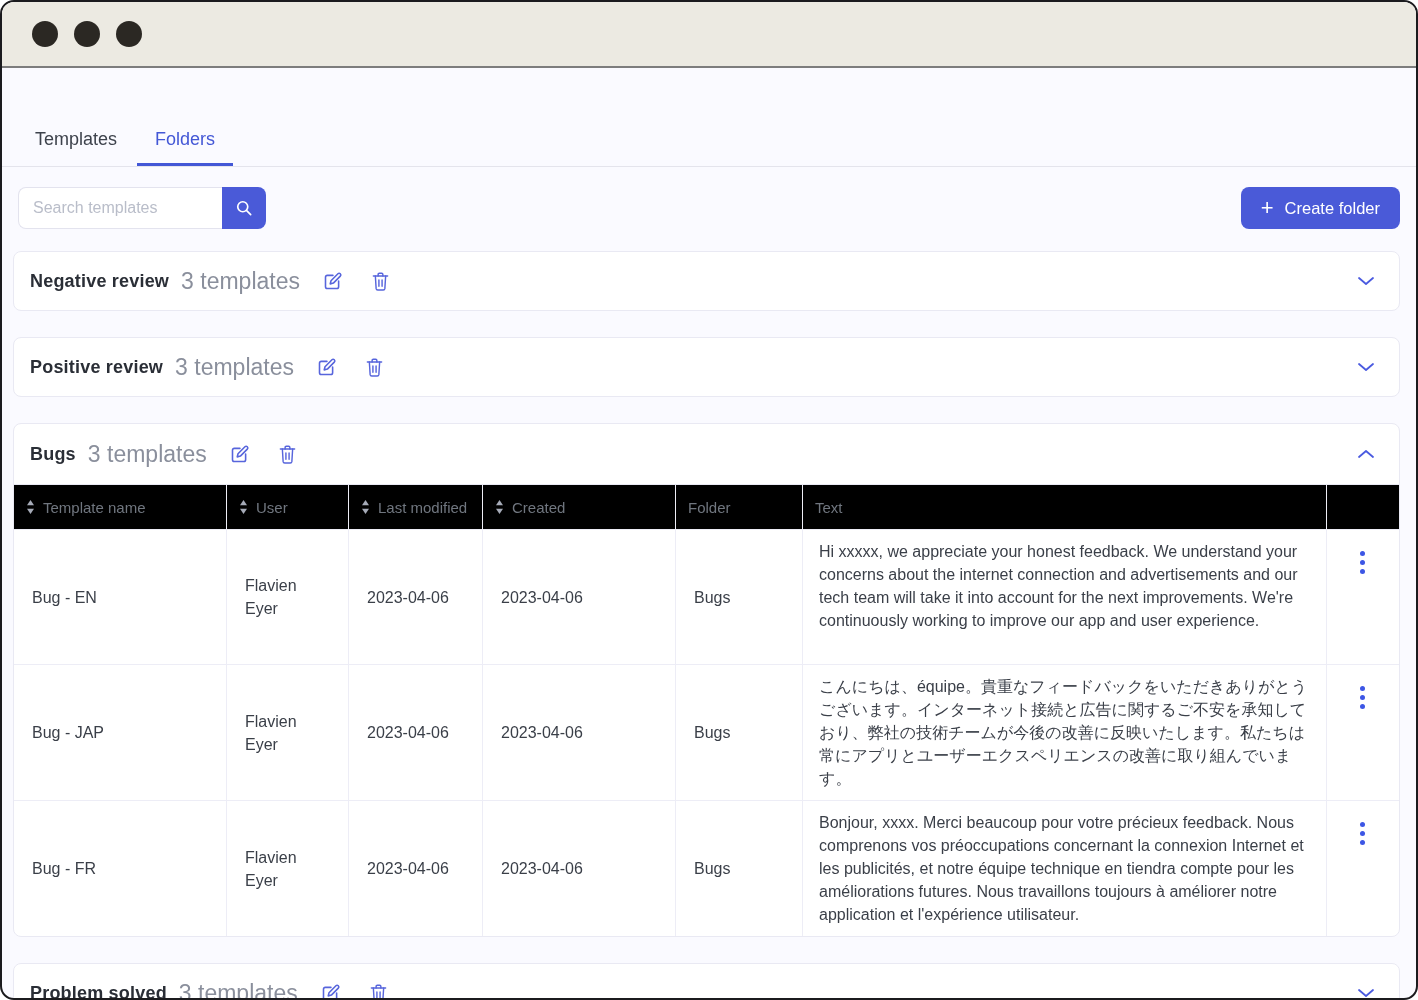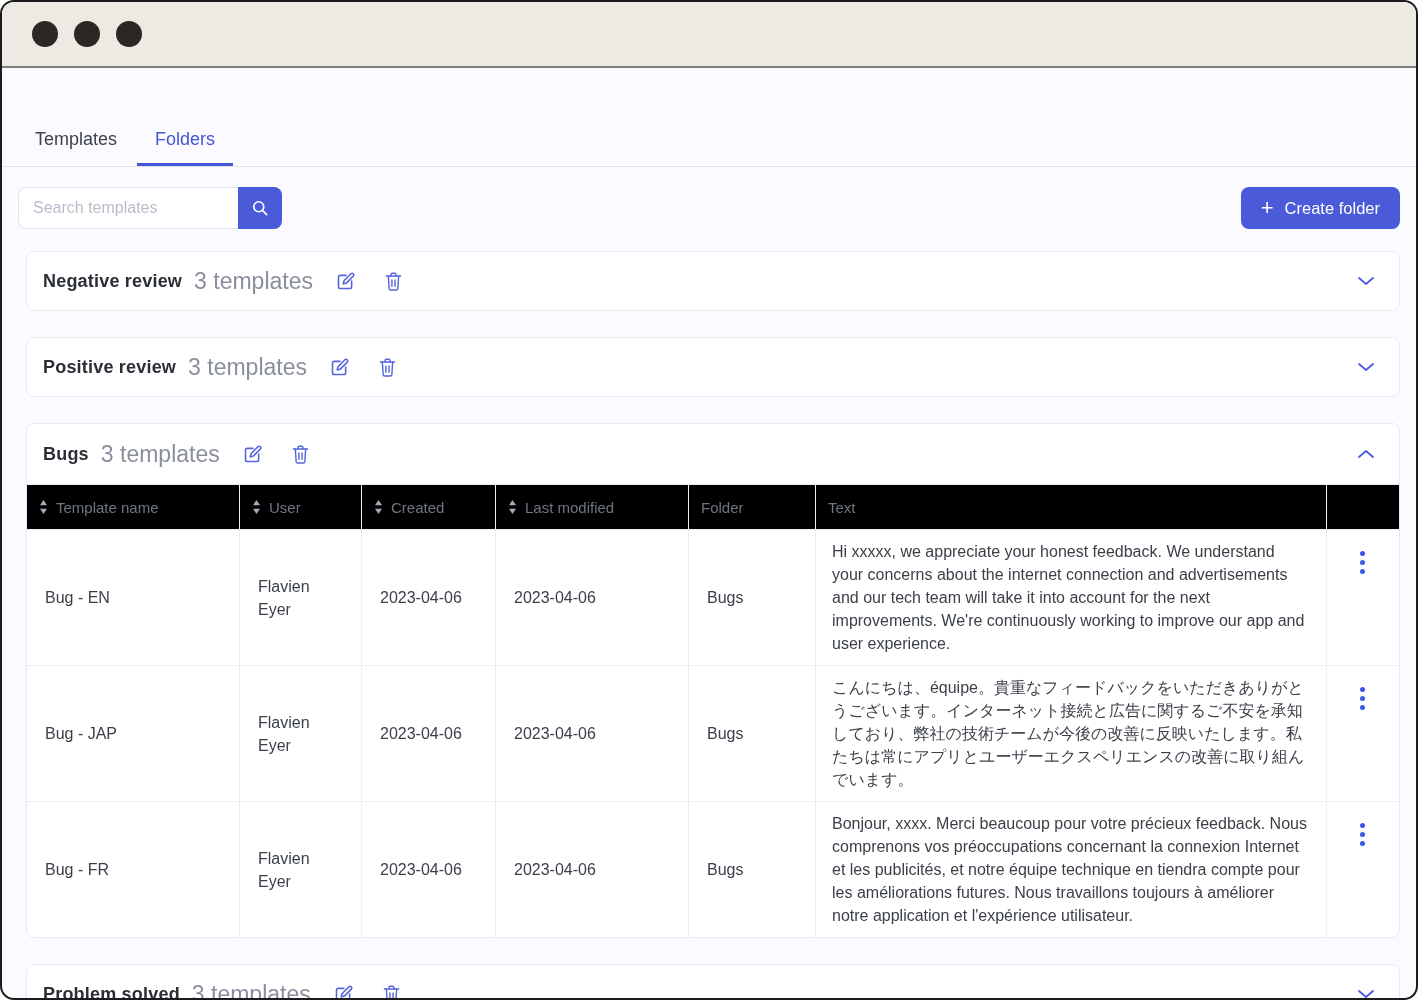--- a/index.html
+++ b/index.html
@@ -47,21 +47,21 @@
     border-bottom: 3px solid #4357d6;
     text-align: center;
   }
   
   .toolbar {
     display: flex; align-items: center;
     margin: 20px 16px 22px 16px;
   }
   .search-group { display: flex; height: 42px; }
   .search-input {
-    width: 220px; height: 42px;
+    width: 204px; height: 42px;
     border: 1px solid #e3e3ee; border-right: none;
     border-radius: 8px 0 0 8px;
     background: #fff;
     padding: 0 14px;
     font-size: 16px; font-family: inherit; color: #3a3f48;
     outline: none;
   }
   .search-input::placeholder { color: #b9bdc9; }
   .search-btn {
     width: 44px; height: 42px;
@@ -75,21 +75,21 @@
     height: 42px; padding: 0 20px;
     background: #4a5ad8; color: #fff;
     border: none; border-radius: 8px;
     font-size: 16.5px; font-family: inherit;
     display: flex; align-items: center; gap: 11px;
     cursor: pointer;
   }
   .create-btn .plus { font-size: 22px; font-weight: 400; line-height: 1; }
   
   .card {
-    margin: 0 16px 26px 24px;
+    margin: 0 16px 26px 11px;
     background: #fff;
     border: 1px solid #e9e9f3;
     border-radius: 8px;
   }
   .card-header {
     height: 58px;
     display: flex; align-items: center;
     padding: 0 22px 0 16px;
   }
   .bugs-card .card-header { height: 60px; }
@@ -292,30 +292,30 @@
           </span>
           <span>User</span>
         </div>
         <div>
           <span class="sort-icon">
             <svg width="9" height="14" viewBox="0 0 10 16" fill="currentColor">
                 <path d="M5 0l4 6H1z"></path>
                 <path d="M5 16l4-6H1z"></path>
               </svg>
           </span>
-          <span>Created</span>
+          <span>Last modified</span>
         </div>
         <div>
           <span class="sort-icon">
             <svg width="9" height="14" viewBox="0 0 10 16" fill="currentColor">
                 <path d="M5 0l4 6H1z"></path>
                 <path d="M5 16l4-6H1z"></path>
               </svg>
           </span>
-          <span>Last modified</span>
+          <span>Created</span>
         </div>
         <div>
           <span>Folder</span>
         </div>
         <div>
           <span>Text</span>
         </div>
         <div></div>
       </div>
 

